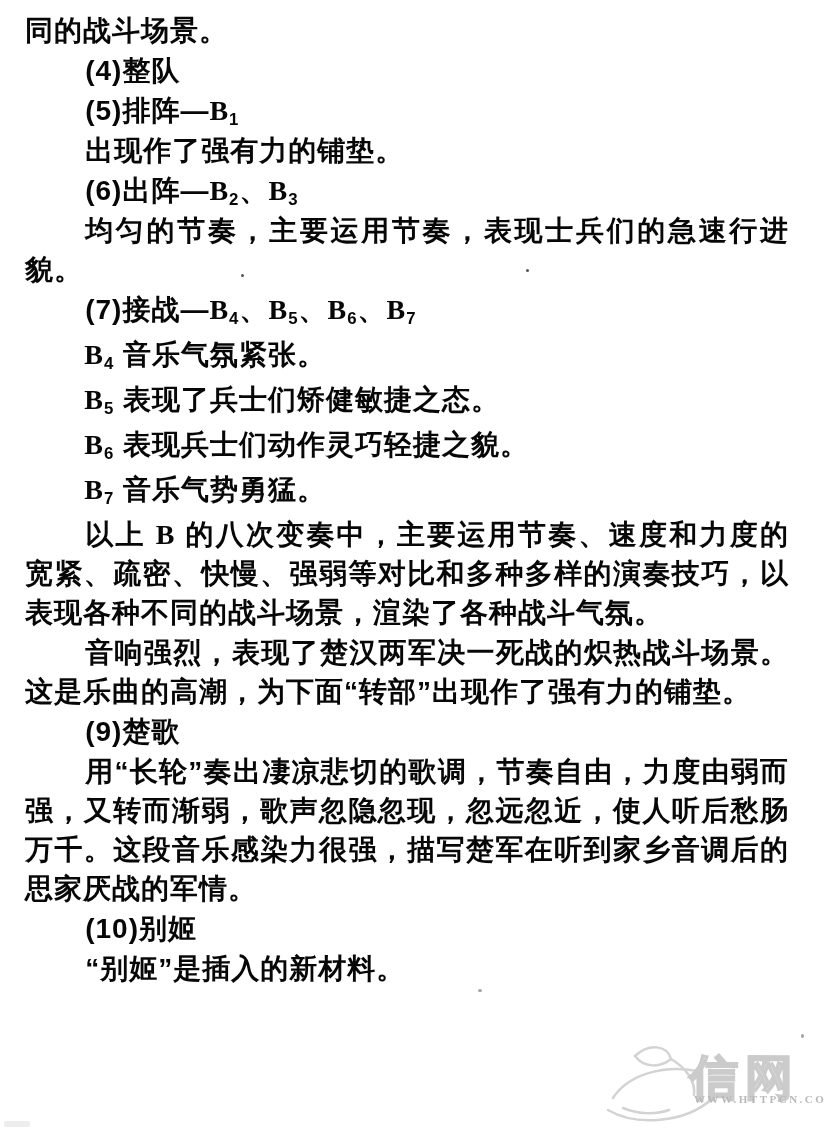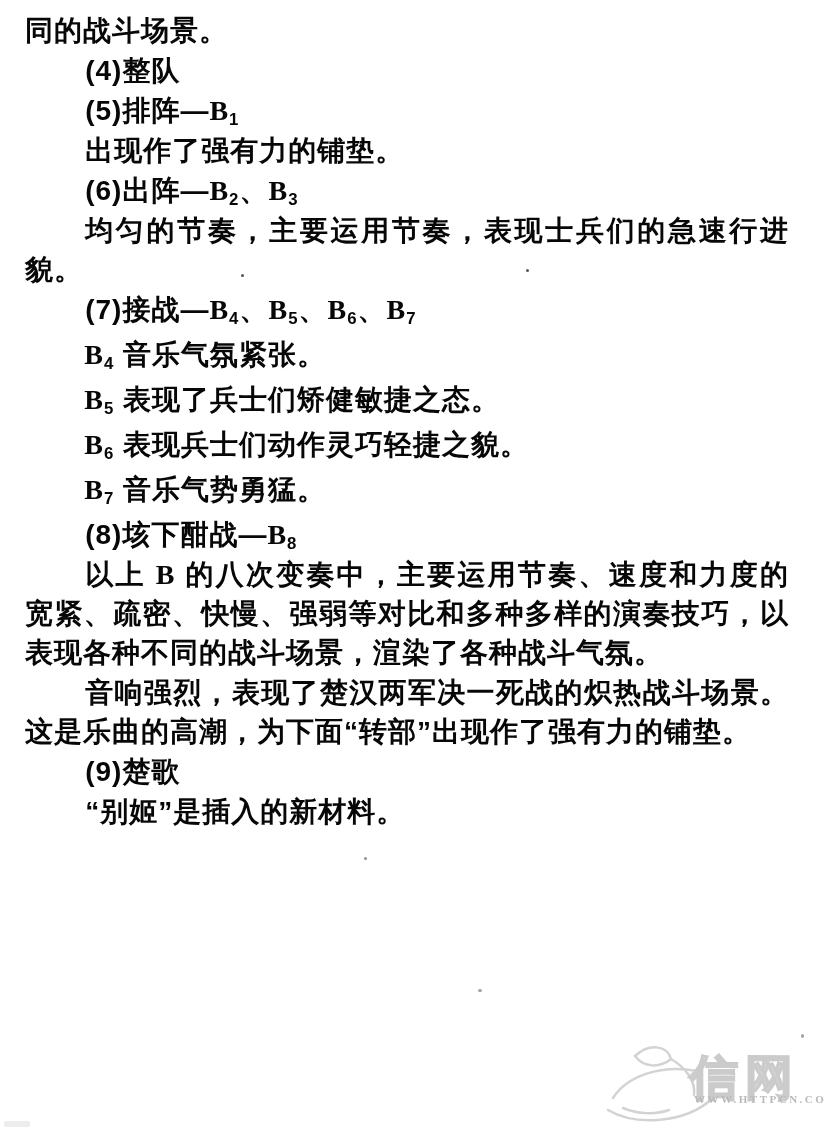--- a/index.html
+++ b/index.html
@@ -59,24 +59,25 @@
   <p class="indent">(4)整队</p>
   <p class="indent">(5)排阵—<span class="lat">B</span><sub>1</sub></p>
   <p class="indent">出现作了强有力的铺垫。</p>
   <p class="indent">(6)出阵—<span class="lat">B</span><sub>2</sub>、<span class="lat">B</span><sub>3</sub></p>
   <p class="indent">均匀的节奏，主要运用节奏，表现士兵们的急速行进貌。</p>
   <p class="indent">(7)接战—<span class="lat">B</span><sub>4</sub>、<span class="lat">B</span><sub>5</sub>、<span class="lat">B</span><sub>6</sub>、<span class="lat">B</span><sub>7</sub></p>
   <p class="indent bline"><span class="lat">B</span><sub>4</sub> 音乐气氛紧张。</p>
   <p class="indent bline"><span class="lat">B</span><sub>5</sub> 表现了兵士们矫健敏捷之态。</p>
   <p class="indent bline"><span class="lat">B</span><sub>6</sub> 表现兵士们动作灵巧轻捷之貌。</p>
   <p class="indent bline"><span class="lat">B</span><sub>7</sub> 音乐气势勇猛。</p>
-  <p class="indent">(8)垓下酣战—<span class="lat">B</span><sub>8</sub></p>
   <p class="indent">以上 <span class="lat">B</span> 的八次变奏中，主要运用节奏、速度和力度的宽紧、疏密、快慢、强弱等对比和多种多样的演奏技巧，以表现各种不同的战斗场景，渲染了各种战斗气氛。</p>
   <p class="indent">音响强烈，表现了楚汉两军决一死战的炽热战斗场景。这是乐曲的高潮，为下面“转部”出现作了强有力的铺垫。</p>
   <p class="indent">(9)楚歌</p>
+  <p class="indent">用“长轮”奏出凄凉悲切的歌调，节奏自由，力度由弱而强，又转而渐弱，歌声忽隐忽现，忽远忽近，使人听后愁肠万千。这段音乐感染力很强，描写楚军在听到家乡音调后的思家厌战的军情。</p>
+  <p class="indent">(10)别姬</p>
   <p class="indent">“别姬”是插入的新材料。</p>
 
 </div>
 
 <div class="wm-logo">
   <svg width="118" height="92" viewBox="0 0 118 92">
     <path d="M10 60 C 24 38, 58 26, 94 33"></path>
     <path d="M5 72 C 32 88, 82 86, 110 60"></path>
     <path d="M32 18 C 46 5, 64 7, 68 21 C 57 30, 41 30, 32 18 Z"></path>
     <path d="M68 21 C 82 29, 93 43, 91 57"></path>

